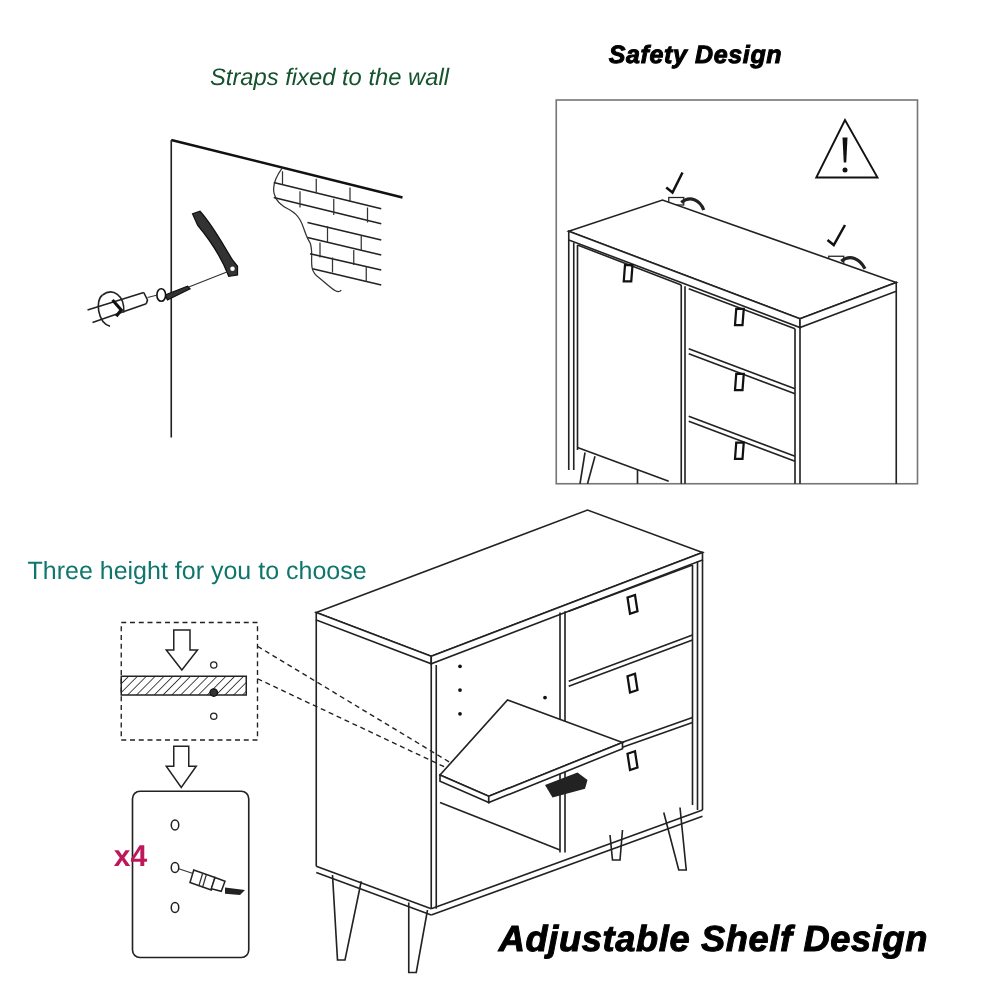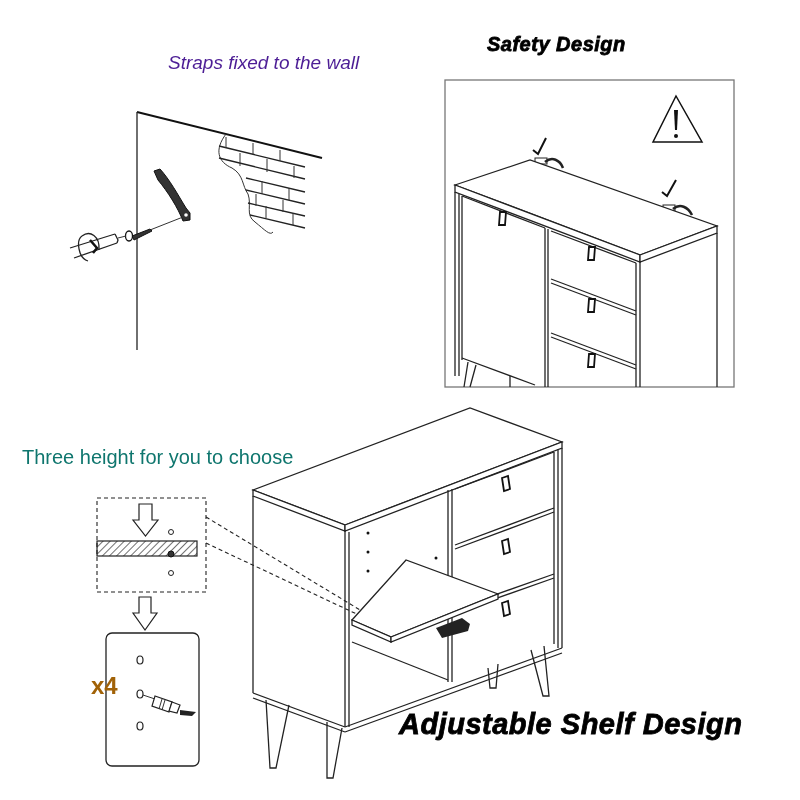--- a/index.html
+++ b/index.html
@@ -1,20 +1,20 @@
 <!DOCTYPE html>
 <html><head>
 <meta charset="utf-8">
 <style>
   html, body { margin: 0; padding: 0; background: #ffffff; }
   #stage { position: relative; width: 800px; height: 800px; background: #ffffff; overflow: hidden; }
-  .caption-italic { position: absolute; font-family: "Liberation Sans", sans-serif; font-style: italic; font-size: 19px; color: #4c1d95; line-height: 22px; }
+  .caption-italic { position: absolute; font-family: "Liberation Sans", sans-serif; font-style: italic; font-size: 19px; color: #14532d; line-height: 22px; }
   .heading { position: absolute; font-family: "Liberation Sans", sans-serif; font-weight: 900; font-style: italic; color: #000; letter-spacing: 0.5px; -webkit-text-stroke: 0.8px #000; }
   .caption-plain { position: absolute; font-family: "Liberation Sans", sans-serif; font-size: 20px; color: #0f766e; }
-  .x4 { position: absolute; font-family: "Liberation Sans", sans-serif; font-weight: 900; font-size: 24px; color: #a16207; }
+  .x4 { position: absolute; font-family: "Liberation Sans", sans-serif; font-weight: 900; font-size: 24px; color: #be185d; }
   svg { position: absolute; left: 0; top: 0; }
   .ln { stroke: #222; stroke-width: 1.3; fill: none; }
   .ln-thin { stroke: #333; stroke-width: 1; fill: none; }
   .ln-thick { stroke: #111; stroke-width: 2; fill: none; }
   .dash { stroke: #222; stroke-width: 1.1; fill: none; stroke-dasharray: 4 3; }
   .fillw { fill: #fff; stroke: #222; stroke-width: 1.3; }
 </style>
 </head>
 <body>
 
@@ -210,15 +210,15 @@
       <path class="ln" d="M327 722 L327 778 L333 778 L342 728"></path>
       <path class="ln" d="M488 668 L490 688 L496 688 L498 664"></path>
       <path class="ln" d="M531 650 L543 696 L549 696 L544 646"></path>
     </g>
 
     <path d="M436 628 L462 618 L470 624 L468 631 L442 638 Z" fill="#222"></path>
   </svg>
 
   <div class="x4" style="left:91px; top:672px;">x4</div>
 
-  <div class="heading" style="left:399px; top:708px; font-size:29px;">Adjustable Shelf Design</div>
+  <div class="heading" style="left:399px; top:736px; font-size:29px;">Adjustable Shelf Design</div>
 
 </div>
 
 </body></html>

